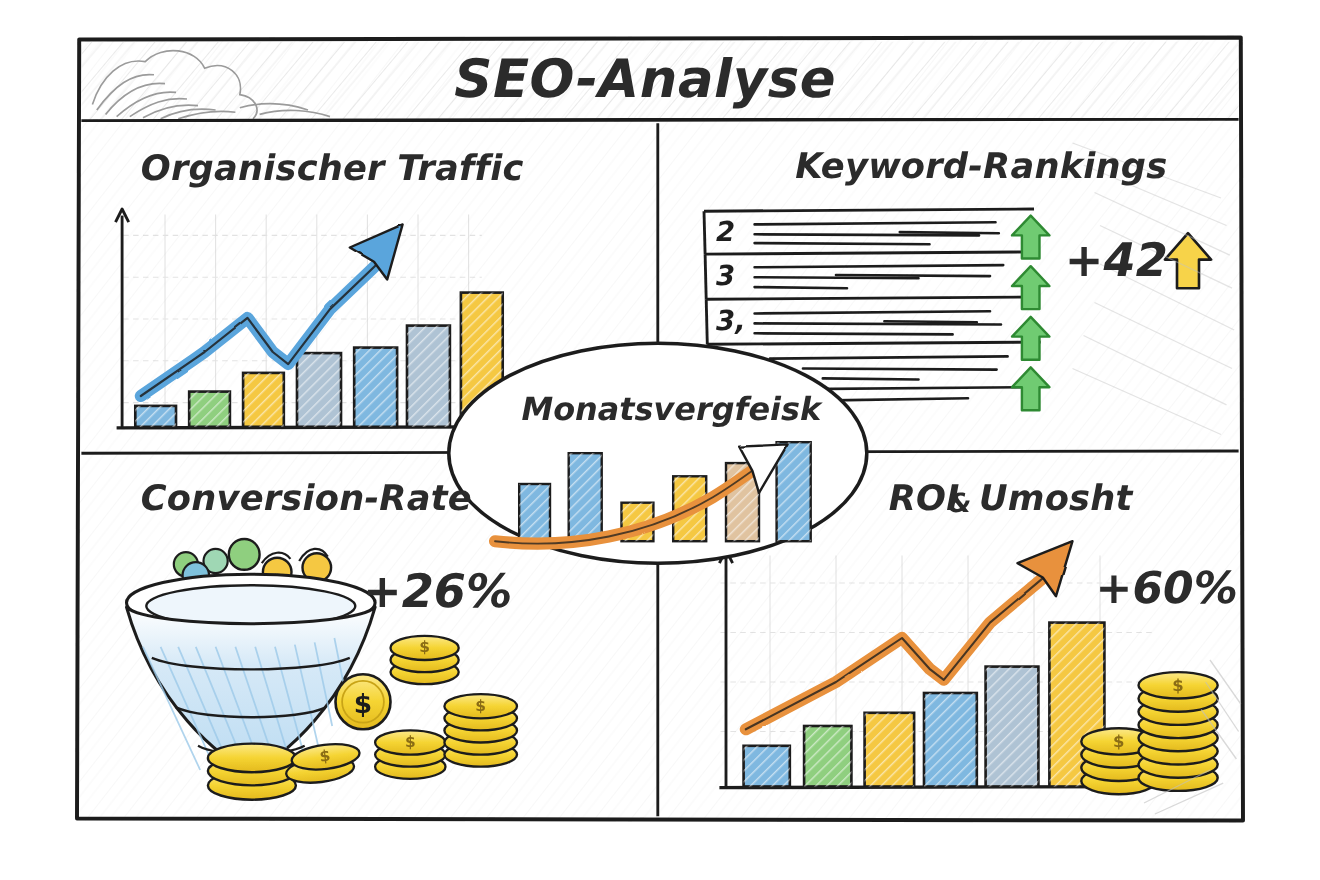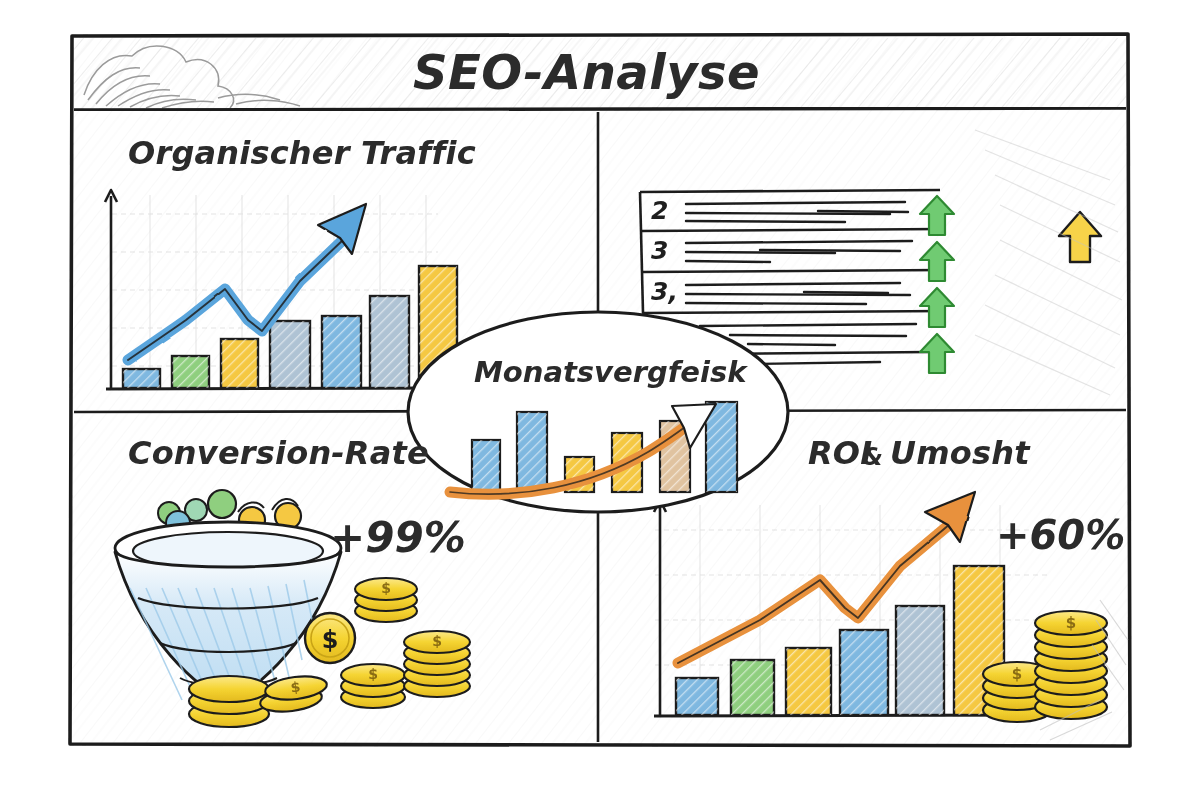--- a/index.html
+++ b/index.html
@@ -435,28 +435,30 @@
         <path d="M450,492 C520,500 590,486 648,452 C668,440 684,428 700,416" fill="none" stroke="#1e1e1e" stroke-width="1.7" stroke-linecap="round" opacity="0.75"></path>
         <path d="M672,406 L716,404 L690,448 L684,428 Z" fill="#ffffff" stroke="#1e1e1e" stroke-width="2.2" stroke-linejoin="round"></path>
       </g>
     </g>
   </svg>
 
   <div class="lbl panel-title" style="left:128px;top:134px;">Organischer Traffic</div>
 
   <div class="lbl title-main" style="left:413px;top:44px;">SEO-Analyse</div>
 
+  <div class="lbl panel-title" style="left:723px;top:132px;">Keyword-Rankings</div>
+  <div class="lbl kpi" style="left:968px;top:212px;">+42</div>
 
   <div class="lbl rank-num" style="left:651px;top:196px;">2</div>
   <div class="lbl rank-num" style="left:651px;top:236px;">3</div>
   <div class="lbl rank-num" style="left:651px;top:277px;">3,</div>
   <div class="lbl rank-num" style="left:651px;top:318px;"></div>
 
   <div class="lbl panel-title" style="left:128px;top:434px;">Conversion-Rate</div>
-  <div class="lbl kpi" style="left:330px;top:513px;">+99%</div>
+  <div class="lbl kpi" style="left:330px;top:513px;">+26%</div>
 
   <div class="lbl panel-title" style="left:808px;top:434px;">ROI</div>
   <div class="lbl amp" style="left:862px;top:443px;">&amp;</div>
   <div class="lbl panel-title" style="left:890px;top:434px;">Umosht</div>
   <div class="lbl kpi-sm" style="left:996px;top:512px;">+60%</div>
 
   <div class="lbl ellipse-title" style="left:450px;top:355px;">Monatsvergfeisk</div>
 
 </div>
 

